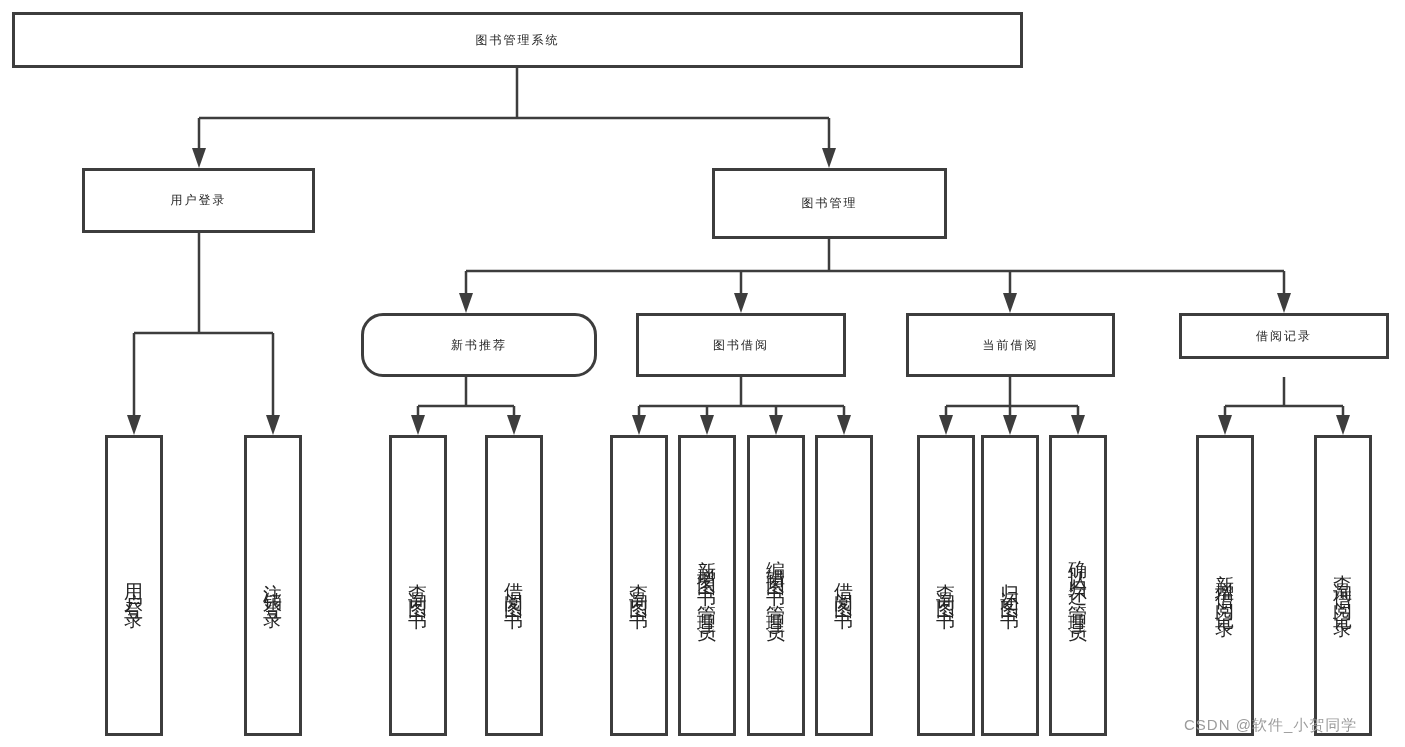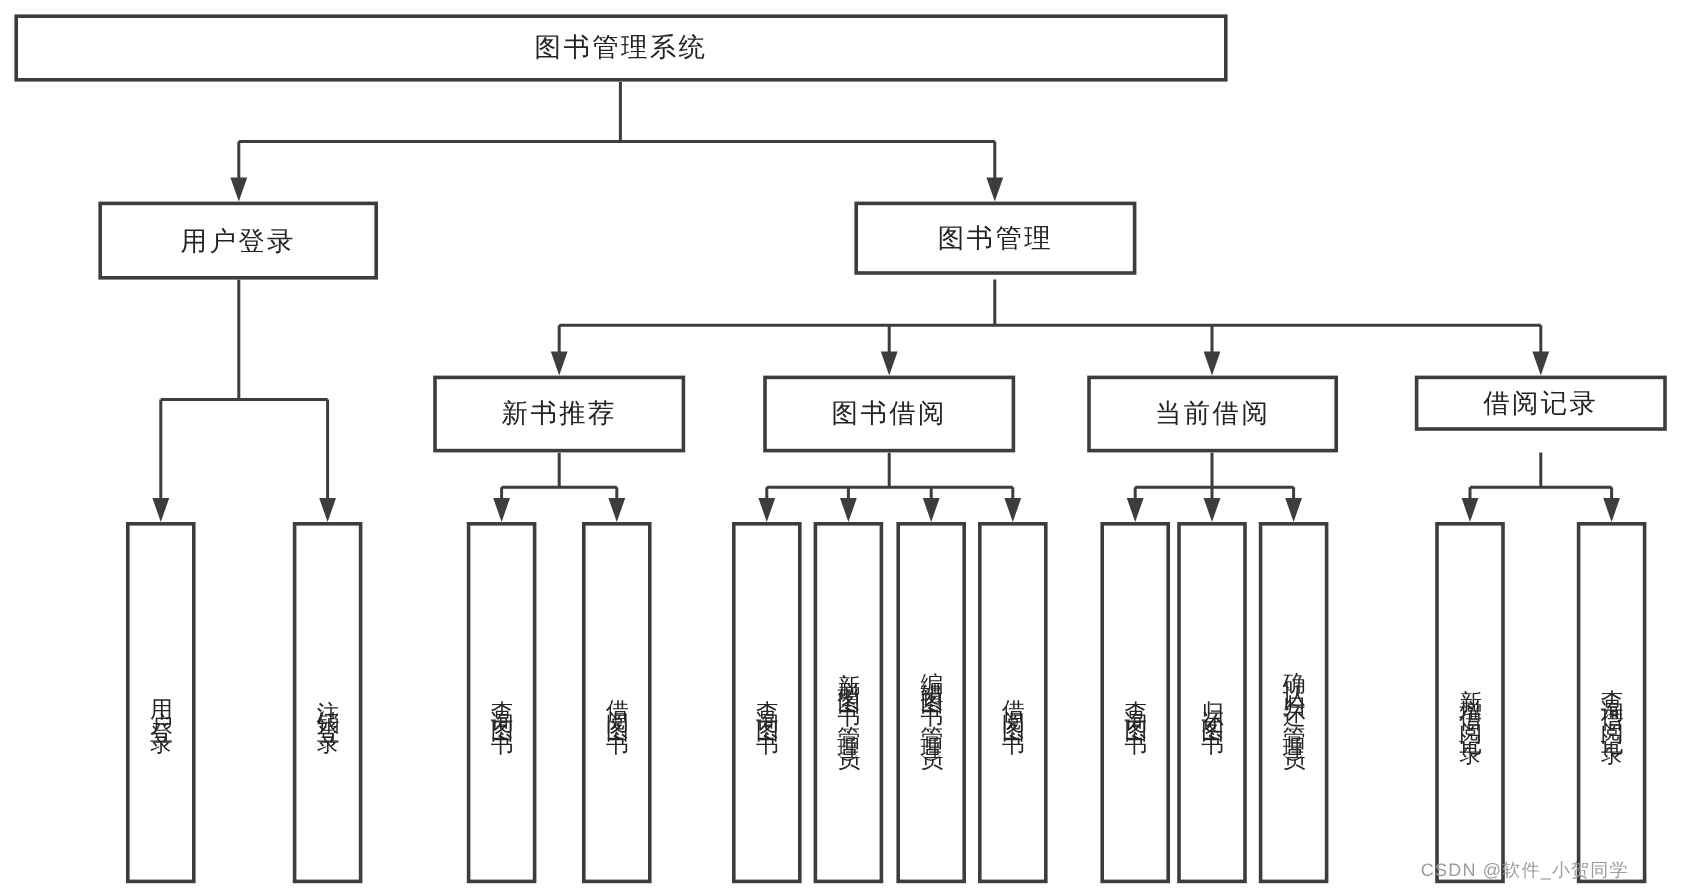--- a/index.html
+++ b/index.html
@@ -17,21 +17,21 @@
   .node {
     position: absolute;
     box-sizing: border-box;
     border: 3px solid #3d3d3d;
     background: #ffffff;
     display: flex;
     align-items: center;
     justify-content: center;
     color: #242424;
   }
-  .node.h .lbl { font-size: 22px; letter-spacing: 2px; white-space: nowrap; }
+  .node.h .lbl { font-size: 12px; letter-spacing: 2px; white-space: nowrap; }
   .node.leaf .lbl {
     writing-mode: vertical-rl;
     text-orientation: mixed;
     font-size: 19px;
     line-height: 1;
     letter-spacing: 9px;
     white-space: nowrap;
   }
   .watermark {
     position: absolute;
@@ -85,25 +85,25 @@
     <polygon points="1343,435 1336,415 1350,415"></polygon>
   </svg>
 
   <div class="node h" style="left:12px; top:12px; width:1011px; height:56px;">
     <span class="lbl">图书管理系统</span>
   </div>
 
   <div class="node h" style="left:82px; top:168px; width:233px; height:65px;">
     <span class="lbl">用户登录</span>
   </div>
-  <div class="node h" style="left:712px; top:168px; width:235px; height:61px;">
+  <div class="node h" style="left:712px; top:168px; width:235px; height:71px;">
     <span class="lbl">图书管理</span>
   </div>
 
-  <div class="node h" style="left:361px; top:313px; width:210px; height:64px;">
+  <div class="node h" style="left:361px; top:313px; width:236px; height:64px;border-radius:22px;">
     <span class="lbl">新书推荐</span>
   </div>
   <div class="node h" style="left:636px; top:313px; width:210px; height:64px;">
     <span class="lbl">图书借阅</span>
   </div>
   <div class="node h" style="left:906px; top:313px; width:209px; height:64px;">
     <span class="lbl">当前借阅</span>
   </div>
   <div class="node h" style="left:1179px; top:313px; width:210px; height:46px;">
     <span class="lbl">借阅记录</span>

